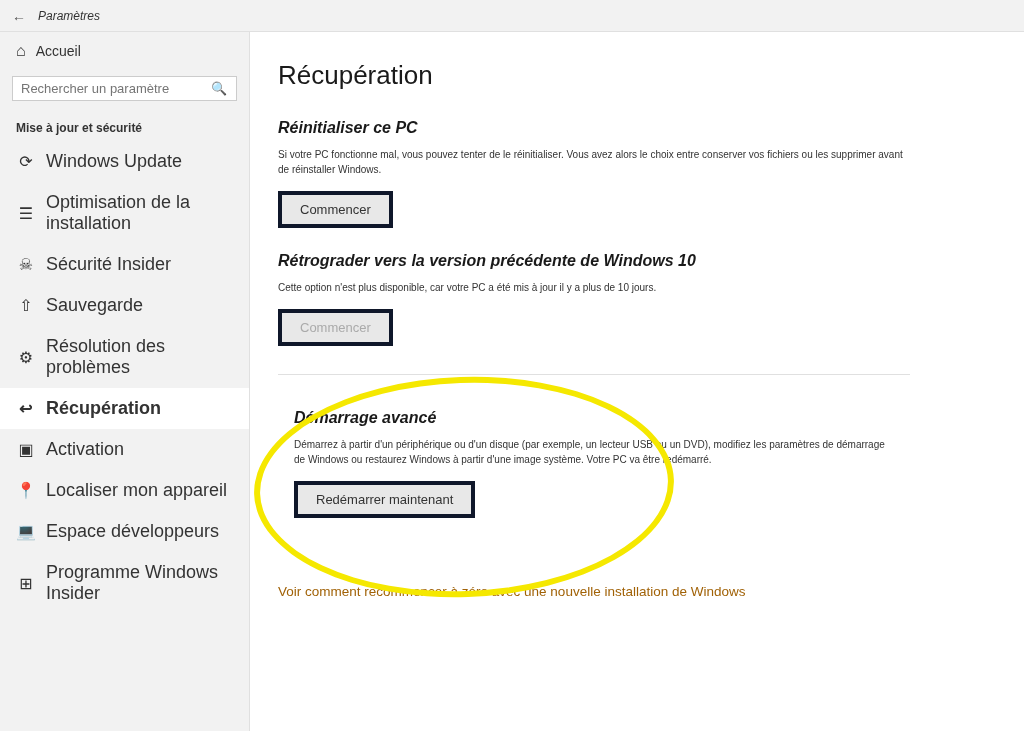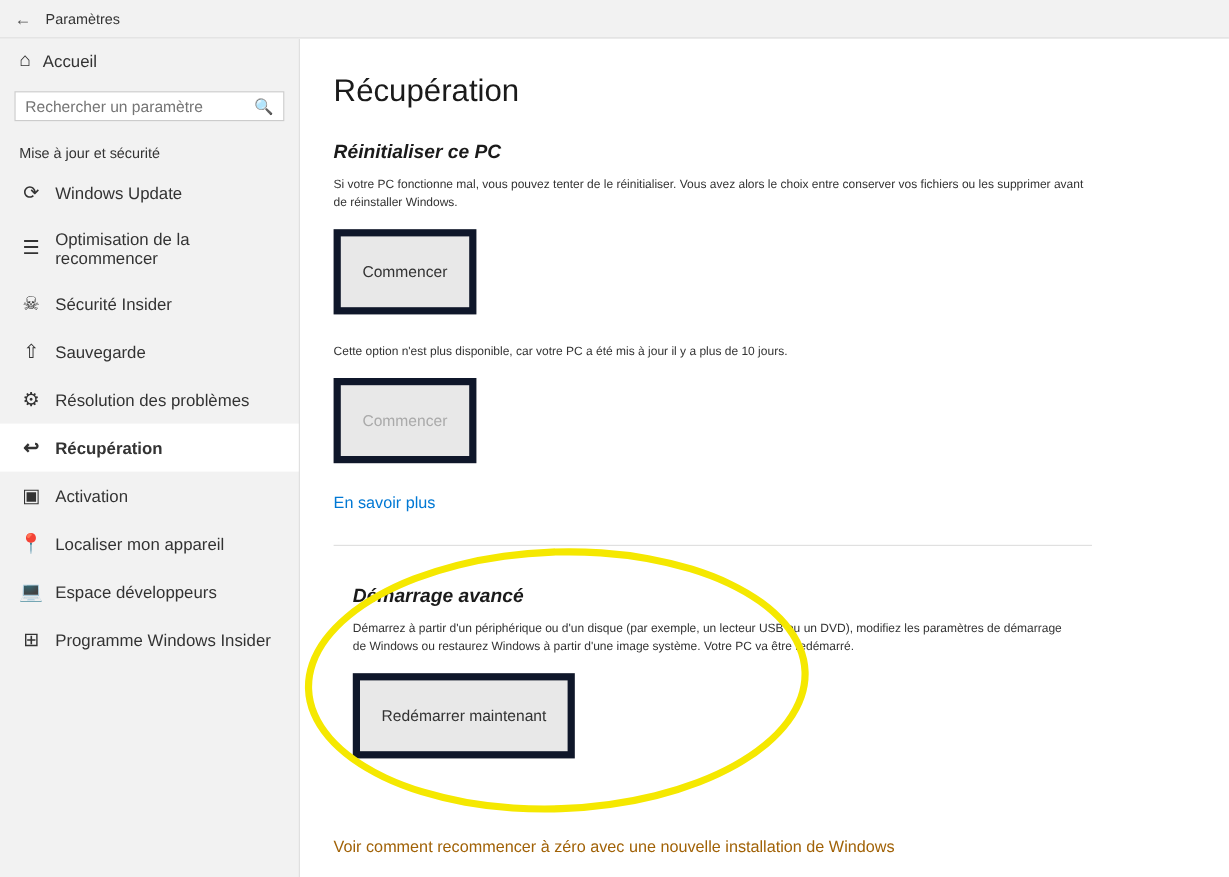--- a/index.html
+++ b/index.html
@@ -28,20 +28,21 @@
     }
     .titlebar-back {
       cursor: pointer;
       margin-right: 12px;
       font-size: 14px;
       color: #555;
     }
     .titlebar-title {
       font-size: 12px;
       color: #333;
+      font-style: italic;
     }
 
     
     .sidebar {
       width: 250px;
       background: #f2f2f2;
       padding-top: 32px;
       border-right: 1px solid #e0e0e0;
       display: flex;
       flex-direction: column;
@@ -79,21 +80,21 @@
       color: #666;
     }
     .search-icon-unicode {
       color: #666;
       font-size: 13px;
       margin-left: 4px;
     }
 
     .sidebar-section-title {
       font-size: 12px;
-      font-weight: 400;
+      font-weight: 700;
       color: #333;
       padding: 8px 16px 6px 16px;
       text-transform: none;
     }
 
     .sidebar-item {
       display: flex;
       align-items: center;
       padding: 10px 16px;
       cursor: pointer;
@@ -105,21 +106,21 @@
       background: #fff;
       font-weight: 600;
     }
     .sidebar-item-icon {
       margin-right: 10px;
       font-size: 16px;
       width: 20px;
       text-align: center;
       flex-shrink: 0;
     }
-    .sidebar-item-label { font-size: 14px; }
+    .sidebar-item-label { font-size: 18px; }
 
     
     .main-content {
       flex: 1;
       padding-top: 32px;
       background: #fff;
       overflow-y: auto;
       height: 731px;
     }
     .main-inner {
@@ -144,23 +145,23 @@
 
     .section-description {
       font-size: 10px;
       color: #333;
       line-height: 1.5;
       margin-bottom: 14px;
     }
 
     .btn {
       display: inline-block;
-      padding: 22px 18px;
+      padding: 7px 18px;
       background: #e8e8e8;
-      border: 6px solid #0f172a;
+      border: 4px solid #0f172a;
       font-size: 13px;
       color: #333;
       cursor: pointer;
       margin-bottom: 24px;
     }
     .btn-disabled {
       color: #aaa;
       cursor: default;
     }
 
@@ -222,21 +223,21 @@
   </div>
 
   <div class="sidebar-section-title">Mise à jour et sécurité</div>
 
   <div class="sidebar-item">
     <span class="sidebar-item-icon">⟳</span>
     <span class="sidebar-item-label">Windows Update</span>
   </div>
   <div class="sidebar-item">
     <span class="sidebar-item-icon">☰</span>
-    <span class="sidebar-item-label">Optimisation de la recommencer</span>
+    <span class="sidebar-item-label">Optimisation de la installation</span>
   </div>
   <div class="sidebar-item">
     <span class="sidebar-item-icon">☠</span>
     <span class="sidebar-item-label">Sécurité Insider</span>
   </div>
   <div class="sidebar-item">
     <span class="sidebar-item-icon">⇧</span>
     <span class="sidebar-item-label">Sauvegarde</span>
   </div>
   <div class="sidebar-item">
@@ -268,27 +269,25 @@
 <div class="main-content">
   <div class="main-inner">
     <h1 class="page-title">Récupération</h1>
 
     
     <h2 class="section-heading">Réinitialiser ce PC</h2>
     <p class="section-description">Si votre PC fonctionne mal, vous pouvez tenter de le réinitialiser. Vous avez alors le choix entre conserver vos fichiers ou les supprimer avant de réinstaller Windows.</p>
     <button class="btn">Commencer</button>
 
     
+    <h2 class="section-heading">Rétrograder vers la version précédente de Windows 10</h2>
     <p class="section-description">Cette option n'est plus disponible, car votre PC a été mis à jour il y a plus de 10 jours.</p>
     <button class="btn btn-disabled">Commencer</button>
 
     
-    <div>
-      <a class="link-blue">En savoir plus</a>
-    </div>
 
     <hr class="divider">
 
     
     <div style="position:relative; margin-bottom: 24px;">
 
       <div style="
         position: absolute;
         top: -18px;
         left: -24px;

